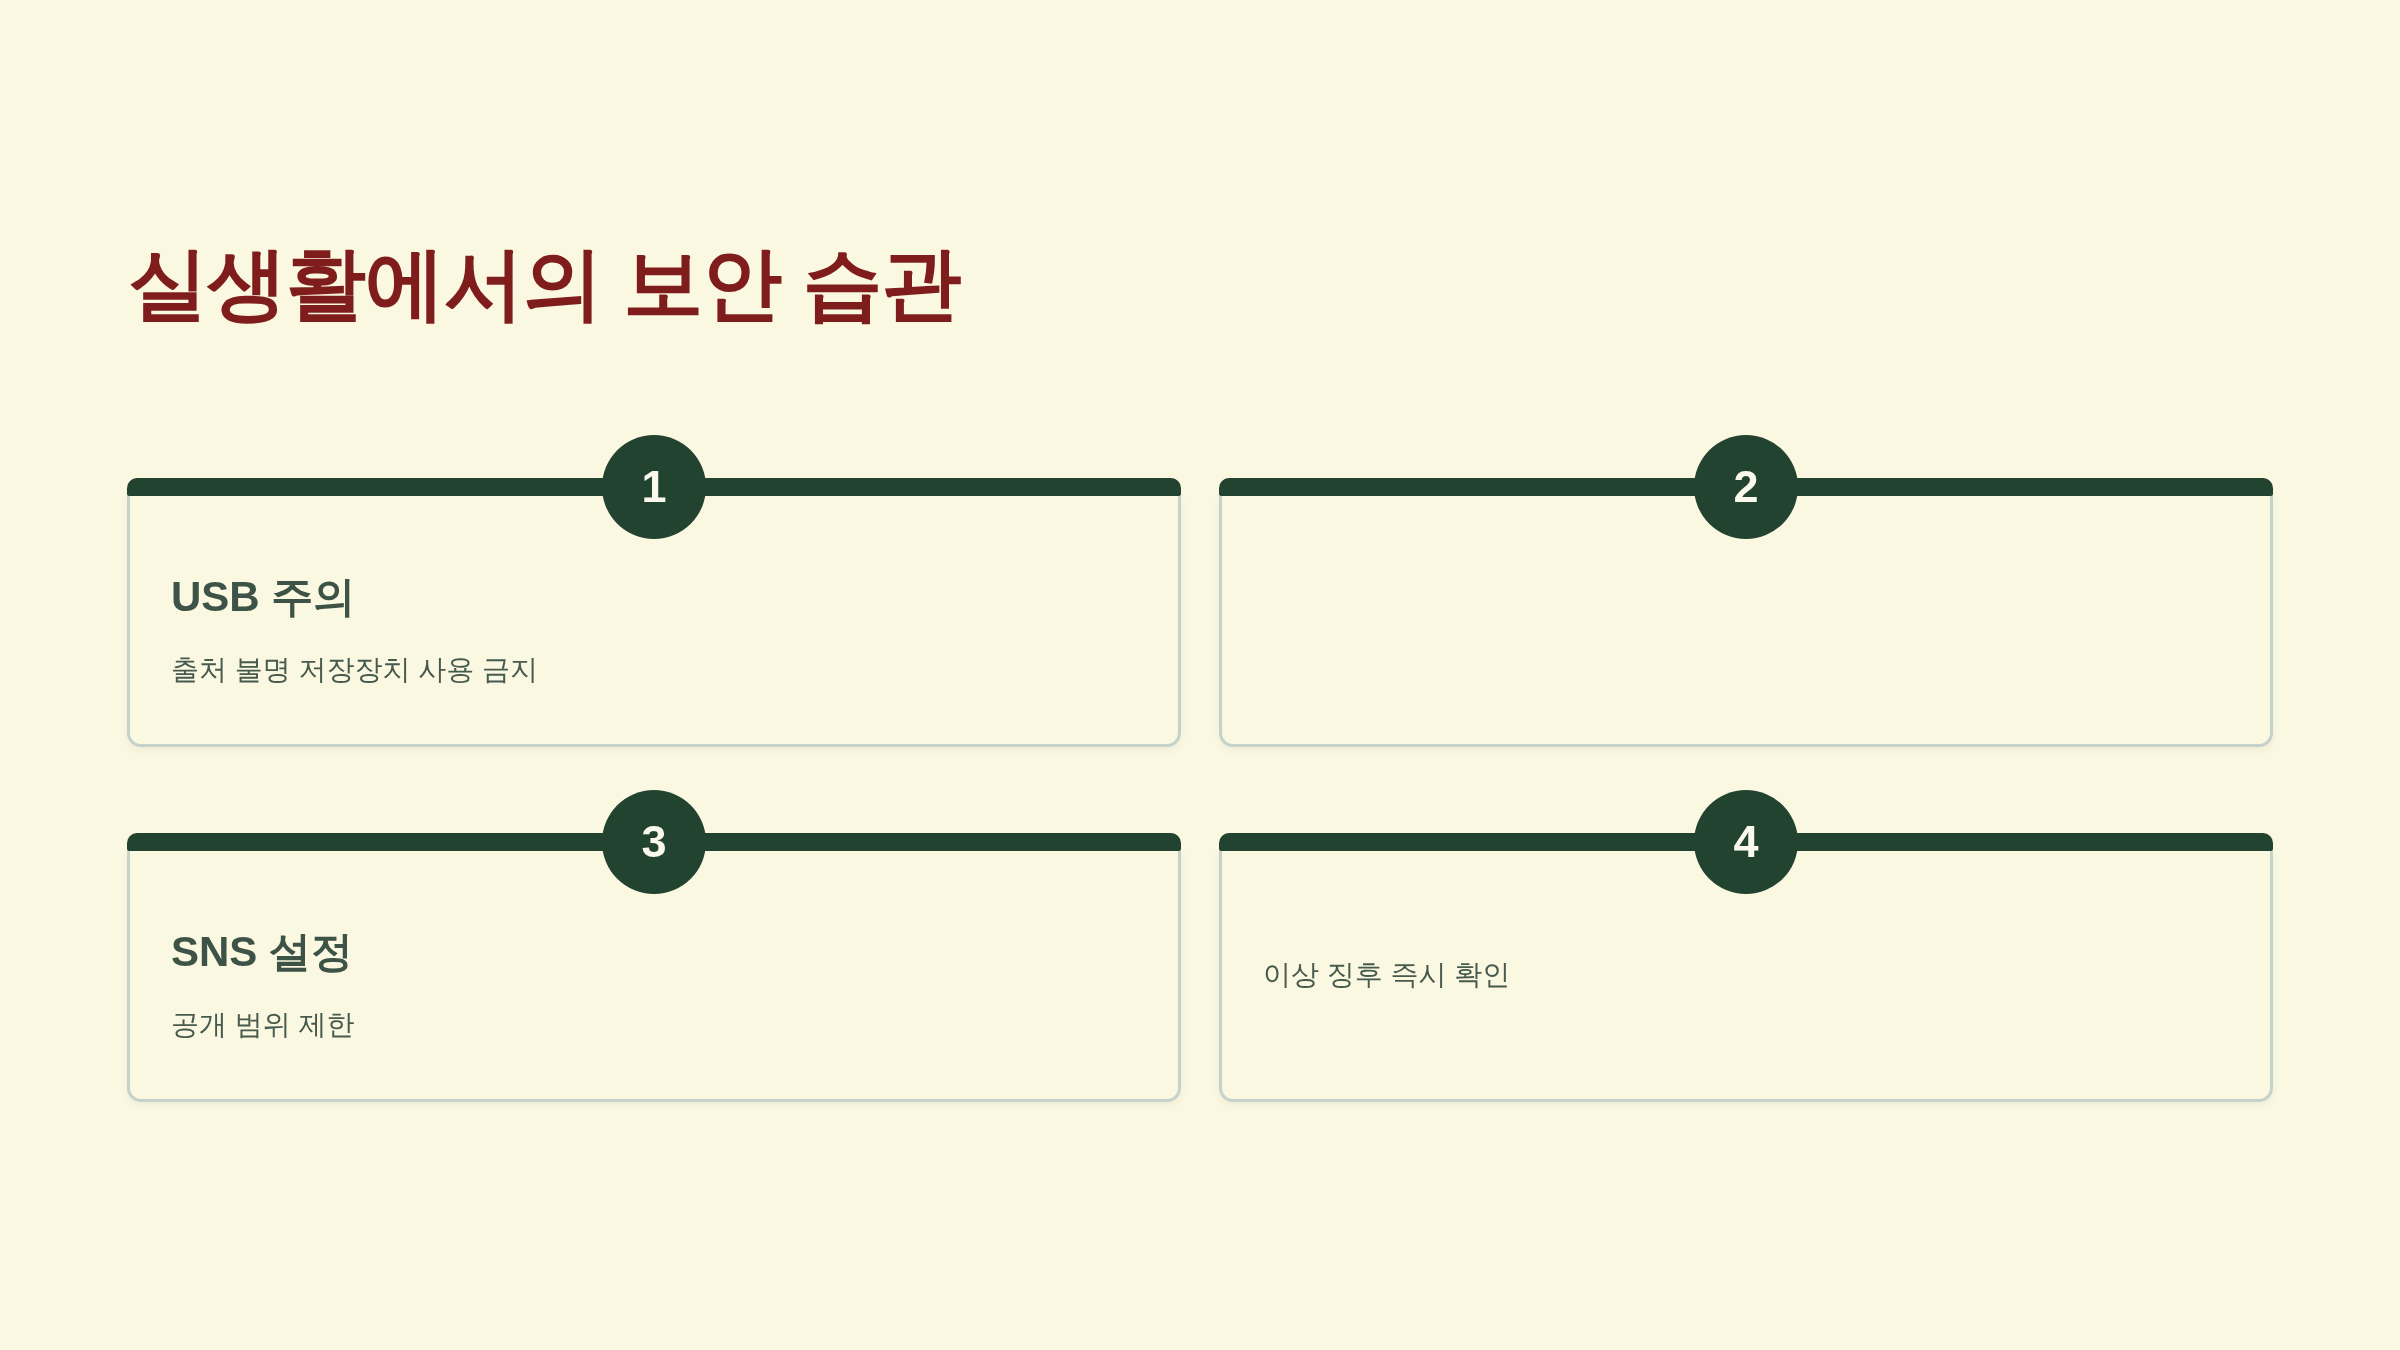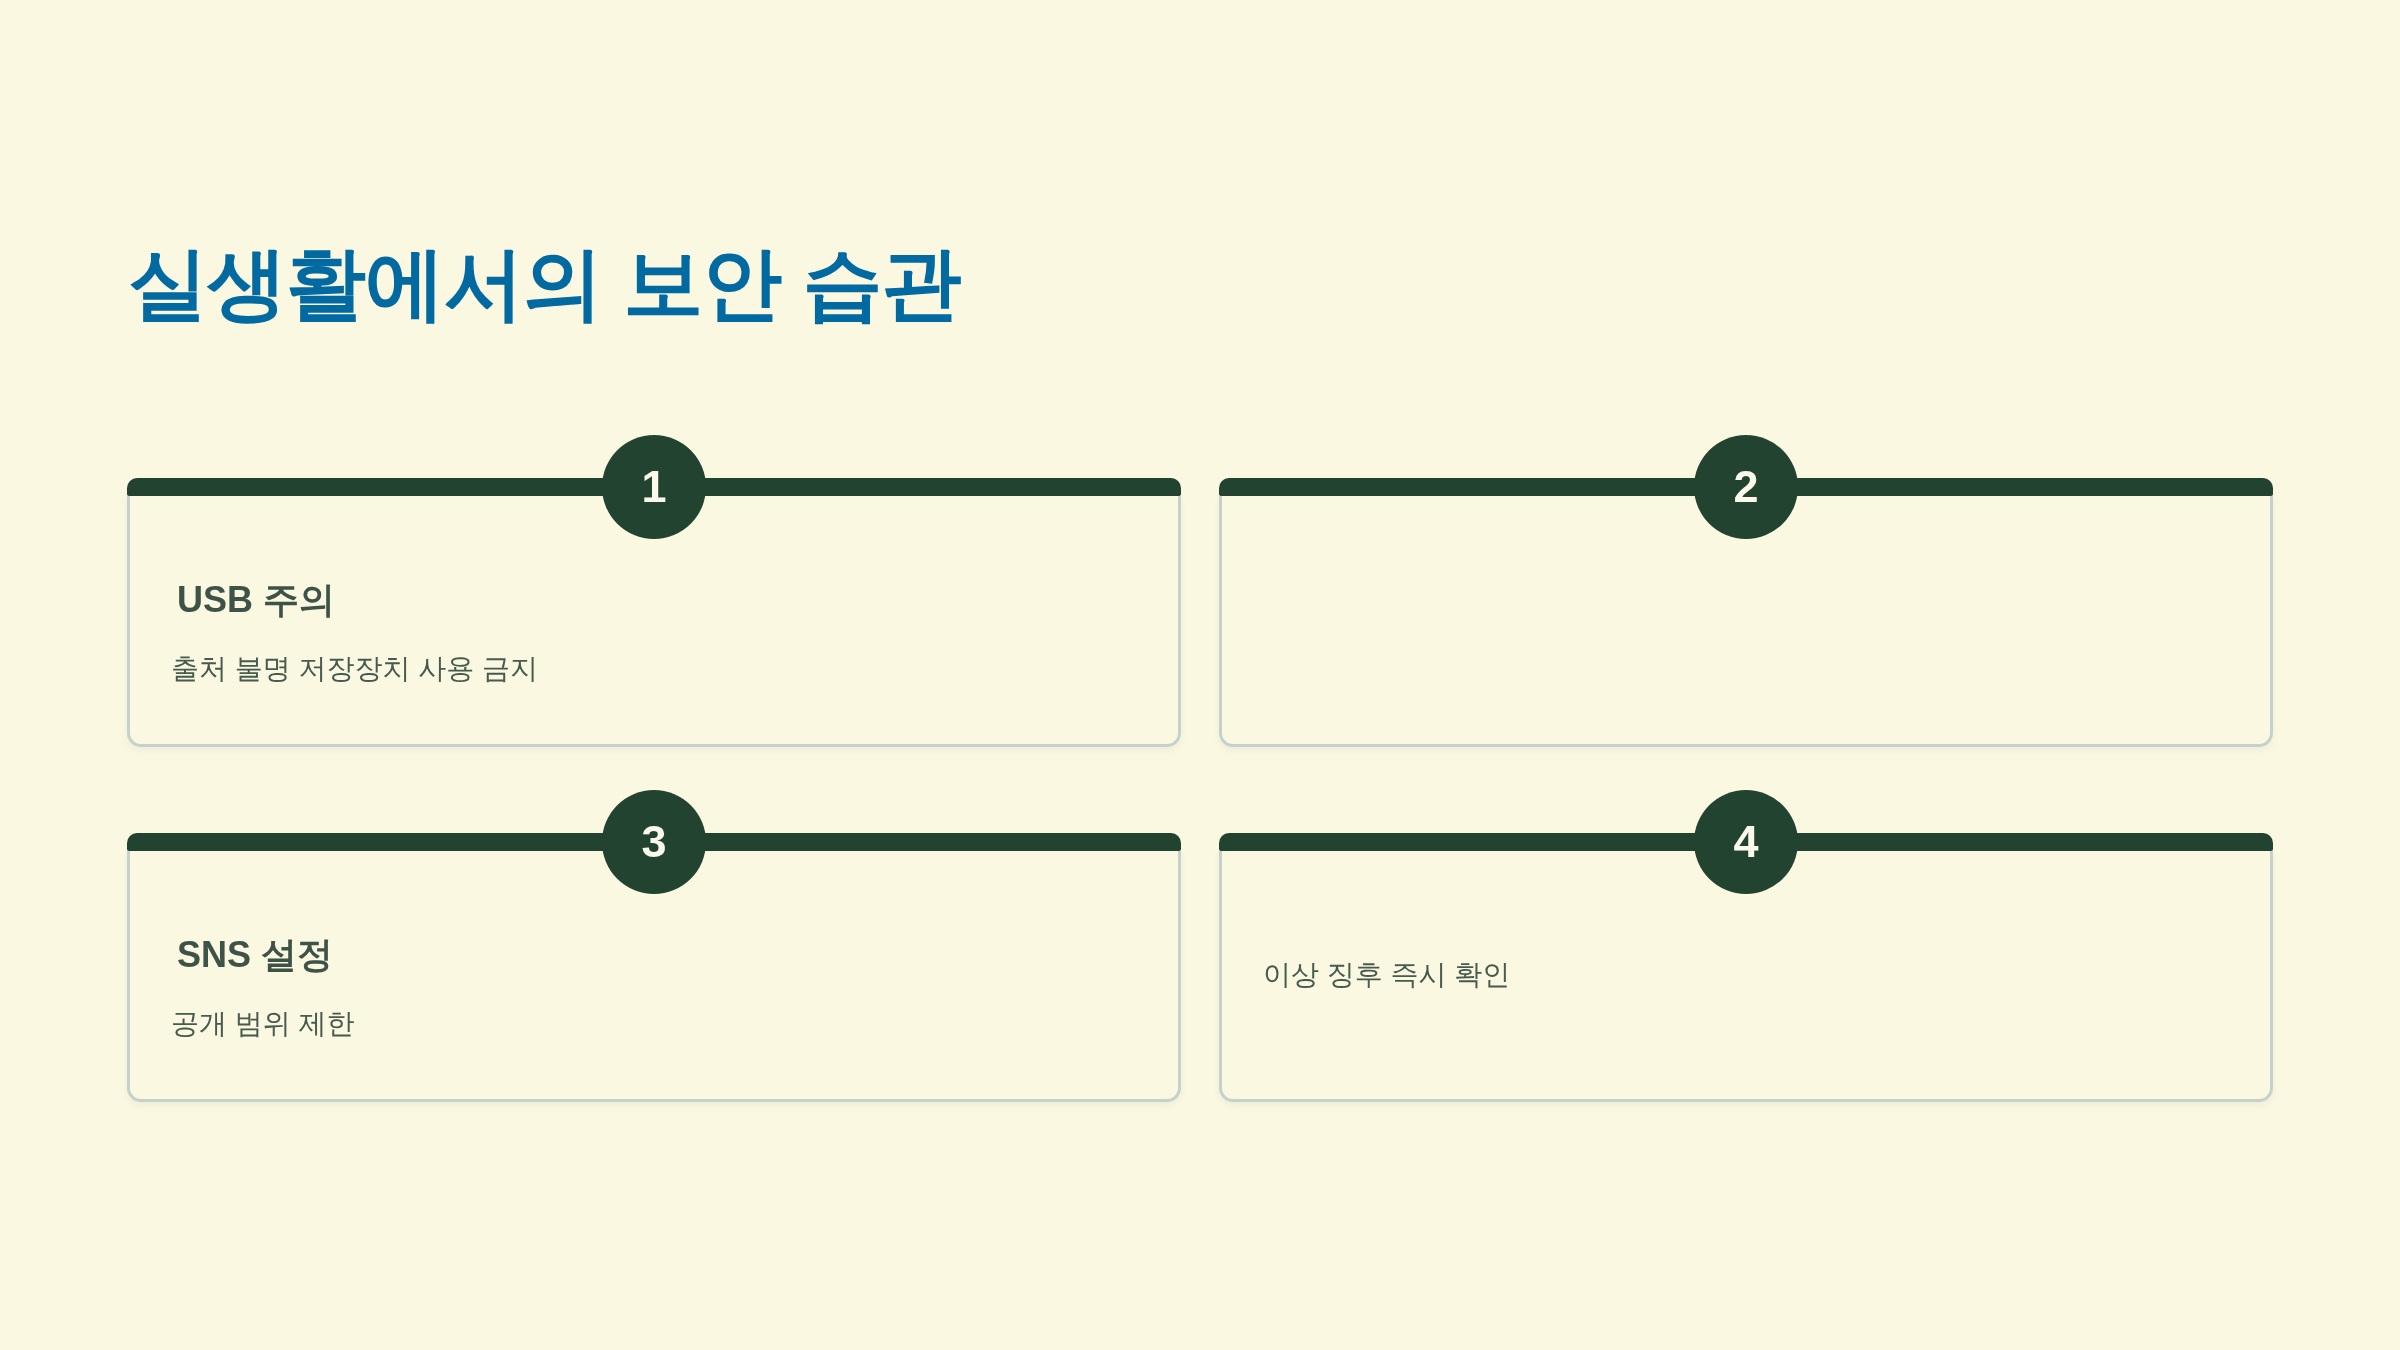--- a/index.html
+++ b/index.html
@@ -17,21 +17,21 @@
 
   .page-title {
     position: absolute;
     left: 128px;
     top: 238px;
     margin: 0;
     font-size: 80px;
     font-weight: 800;
     letter-spacing: -1px;
     line-height: 1.15;
-    color: #0369a1;
+    color: #7f1d1d;
   }
 
   .cards-grid {
     position: absolute;
     left: 127px;
     top: 478px;
     width: 2146px;
     display: grid;
     grid-template-columns: 1054px 1054px;
     column-gap: 38px;
@@ -80,22 +80,22 @@
     color: #FAF9EC;
     display: flex;
     align-items: center;
     justify-content: center;
     font-size: 45px;
     font-weight: 700;
     z-index: 2;
   }
 
   .card-title {
-    margin: 6px;
-    font-size: 36px;
+    margin: 0;
+    font-size: 42px;
     font-weight: 700;
     line-height: 1.2;
     color: #3E5347;
   }
 
   .card-subtitle {
     margin: 30px 0 0 0;
     font-size: 28px;
     font-weight: 400;
     line-height: 1.3;

